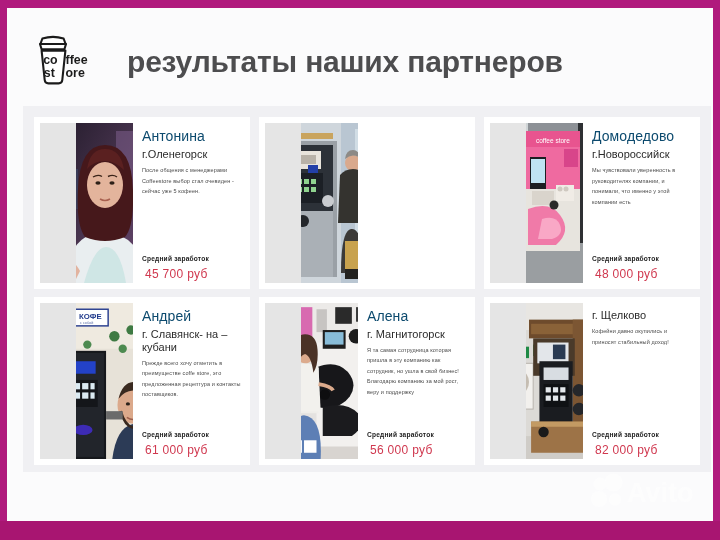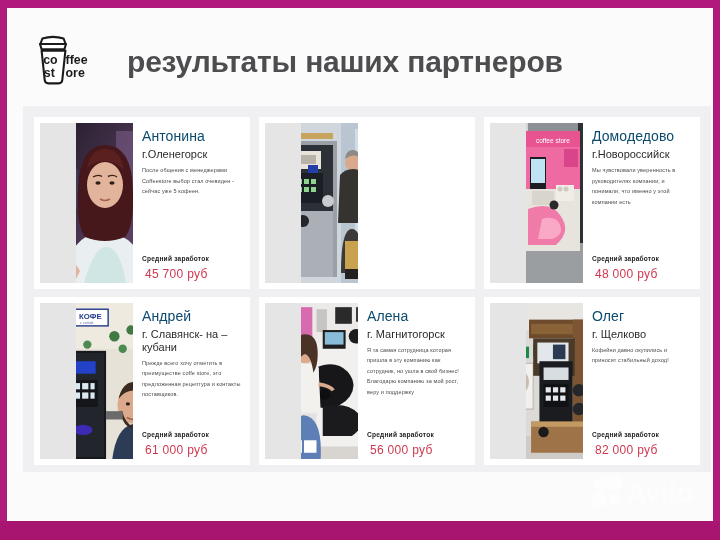--- a/index.html
+++ b/index.html
@@ -440,21 +440,20 @@
               <rect x="52" y="89" width="5" height="5" fill="#e4e8ec"></rect>
               <circle cx="70" cy="84" r="6" fill="#25272b"></circle>
               <circle cx="70" cy="102" r="6" fill="#25272b"></circle>
 
               <rect x="24" y="114" width="58" height="30" fill="#9d7347"></rect>
               <rect x="24" y="114" width="58" height="5" fill="#c39a63"></rect>
               <circle cx="36" cy="124" r="5" fill="#1a1a1a"></circle>
             </svg>
           </div>
           <div class="card-body">
-            <div class="c-name">Олег</div>
             <div class="c-city">г. Щелково</div>
             <div class="c-quote">Кофейни давно окупились и приносят стабильный доход!</div>
             <div class="c-spacer"></div>
             <div class="c-earn-label">Средний заработок</div>
             <div class="c-earn-value">82 000 руб</div>
           </div>
         </div>
 
       </div>
     </div>

